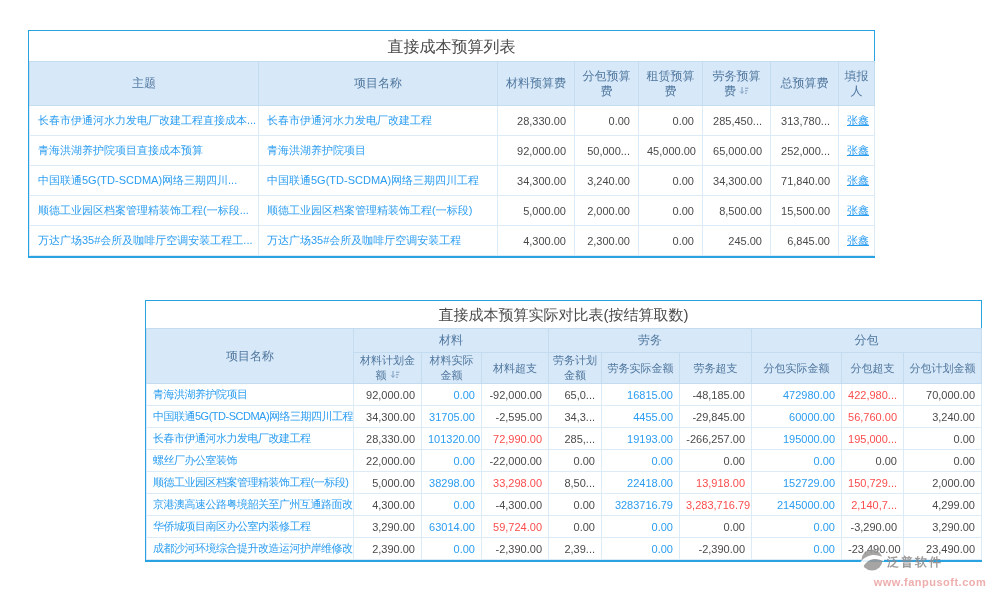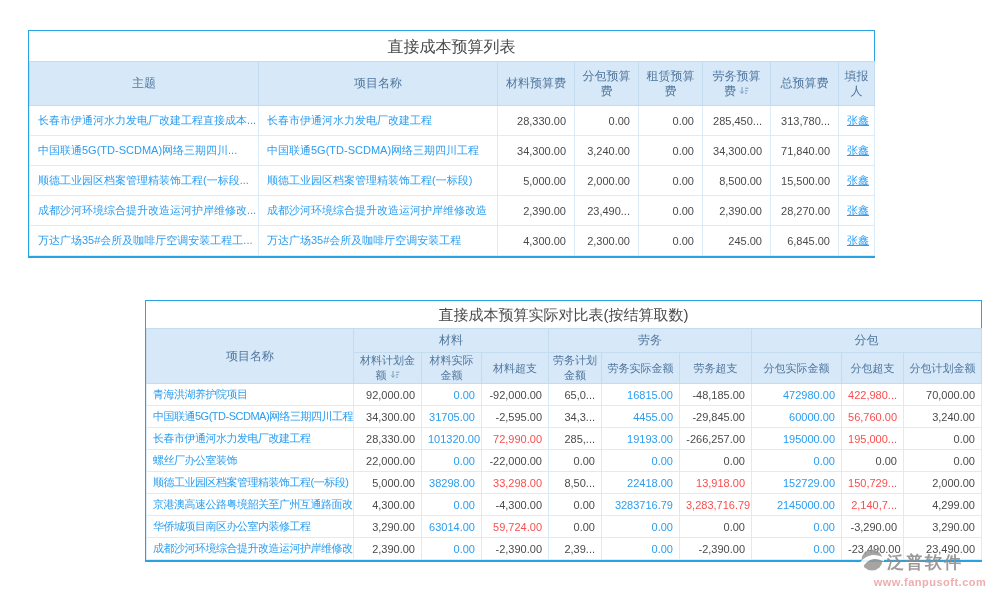--- a/index.html
+++ b/index.html
@@ -33,21 +33,21 @@
   .cell-num{text-align:right;}
   .cell-center{text-align:center;text-decoration:underline;}
   .c-blue{color:#2b9df0;}
   .c-red{color:#fb4d4d;text-align:right;}
   .c-dark{color:#4a4a4a;}
   .sort-icon{display:inline-block;vertical-align:-1px;margin-left:3px;}
   .proj-cell{letter-spacing:-0.5px;}
   
   #watermark{position:absolute;left:860px;top:548px;width:140px;opacity:0.88;z-index:5;}
   #watermark .wm-row{display:flex;align-items:center;}
-  #watermark .wm-brand{font-size:17px;font-weight:bold;color:#8f8c8c;letter-spacing:2px;margin-left:3px;}
+  #watermark .wm-brand{font-size:12px;font-weight:bold;color:#8f8c8c;letter-spacing:2px;margin-left:3px;}
   #watermark .wm-url{font-size:11px;font-weight:bold;color:#eba3a3;text-align:center;margin-top:0px;letter-spacing:0.5px;}
 </style>
 </head>
 <body>
 
 <div id="budget-list-box" class="tbl-box">
   <div class="tbl-title">直接成本预算列表</div>
   <table>
     <colgroup id="t1-colgroup">
         <col style="width: 229px;">
@@ -79,47 +79,47 @@
           <td class="cell-text c-blue">长春市伊通河水力发电厂改建工程直接成本...</td>
           <td class="cell-text c-blue">长春市伊通河水力发电厂改建工程</td>
           <td class="cell-num c-dark">28,330.00</td>
           <td class="cell-num c-dark">0.00</td>
           <td class="cell-num c-dark">0.00</td>
           <td class="cell-num c-dark">285,450...</td>
           <td class="cell-num c-dark">313,780...</td>
           <td class="cell-center c-blue">张鑫</td>
         </tr>
         <tr>
+          <td class="cell-text c-blue">青海洪湖养护院项目直接成本预算</td>
+          <td class="cell-text c-blue">青海洪湖养护院项目</td>
+          <td class="cell-num c-dark">92,000.00</td>
+          <td class="cell-num c-dark">50,000...</td>
+          <td class="cell-num c-dark">45,000.00</td>
+          <td class="cell-num c-dark">65,000.00</td>
+          <td class="cell-num c-dark">252,000...</td>
+          <td class="cell-center c-blue">张鑫</td>
+        </tr>
+        <tr>
           <td class="cell-text c-blue">中国联通5G(TD-SCDMA)网络三期四川...</td>
           <td class="cell-text c-blue">中国联通5G(TD-SCDMA)网络三期四川工程</td>
           <td class="cell-num c-dark">34,300.00</td>
           <td class="cell-num c-dark">3,240.00</td>
           <td class="cell-num c-dark">0.00</td>
           <td class="cell-num c-dark">34,300.00</td>
           <td class="cell-num c-dark">71,840.00</td>
           <td class="cell-center c-blue">张鑫</td>
         </tr>
         <tr>
           <td class="cell-text c-blue">顺德工业园区档案管理精装饰工程(一标段...</td>
           <td class="cell-text c-blue">顺德工业园区档案管理精装饰工程(一标段)</td>
           <td class="cell-num c-dark">5,000.00</td>
           <td class="cell-num c-dark">2,000.00</td>
           <td class="cell-num c-dark">0.00</td>
           <td class="cell-num c-dark">8,500.00</td>
           <td class="cell-num c-dark">15,500.00</td>
-          <td class="cell-center c-blue">张鑫</td>
-        </tr>
-        <tr>
-          <td class="cell-text c-blue">成都沙河环境综合提升改造运河护岸维修改...</td>
-          <td class="cell-text c-blue">成都沙河环境综合提升改造运河护岸维修改造</td>
-          <td class="cell-num c-dark">2,390.00</td>
-          <td class="cell-num c-dark">23,490...</td>
-          <td class="cell-num c-dark">0.00</td>
-          <td class="cell-num c-dark">2,390.00</td>
-          <td class="cell-num c-dark">28,270.00</td>
           <td class="cell-center c-blue">张鑫</td>
         </tr>
         <tr>
           <td class="cell-text c-blue">万达广场35#会所及咖啡厅空调安装工程工...</td>
           <td class="cell-text c-blue">万达广场35#会所及咖啡厅空调安装工程</td>
           <td class="cell-num c-dark">4,300.00</td>
           <td class="cell-num c-dark">2,300.00</td>
           <td class="cell-num c-dark">0.00</td>
           <td class="cell-num c-dark">245.00</td>
           <td class="cell-num c-dark">6,845.00</td>

